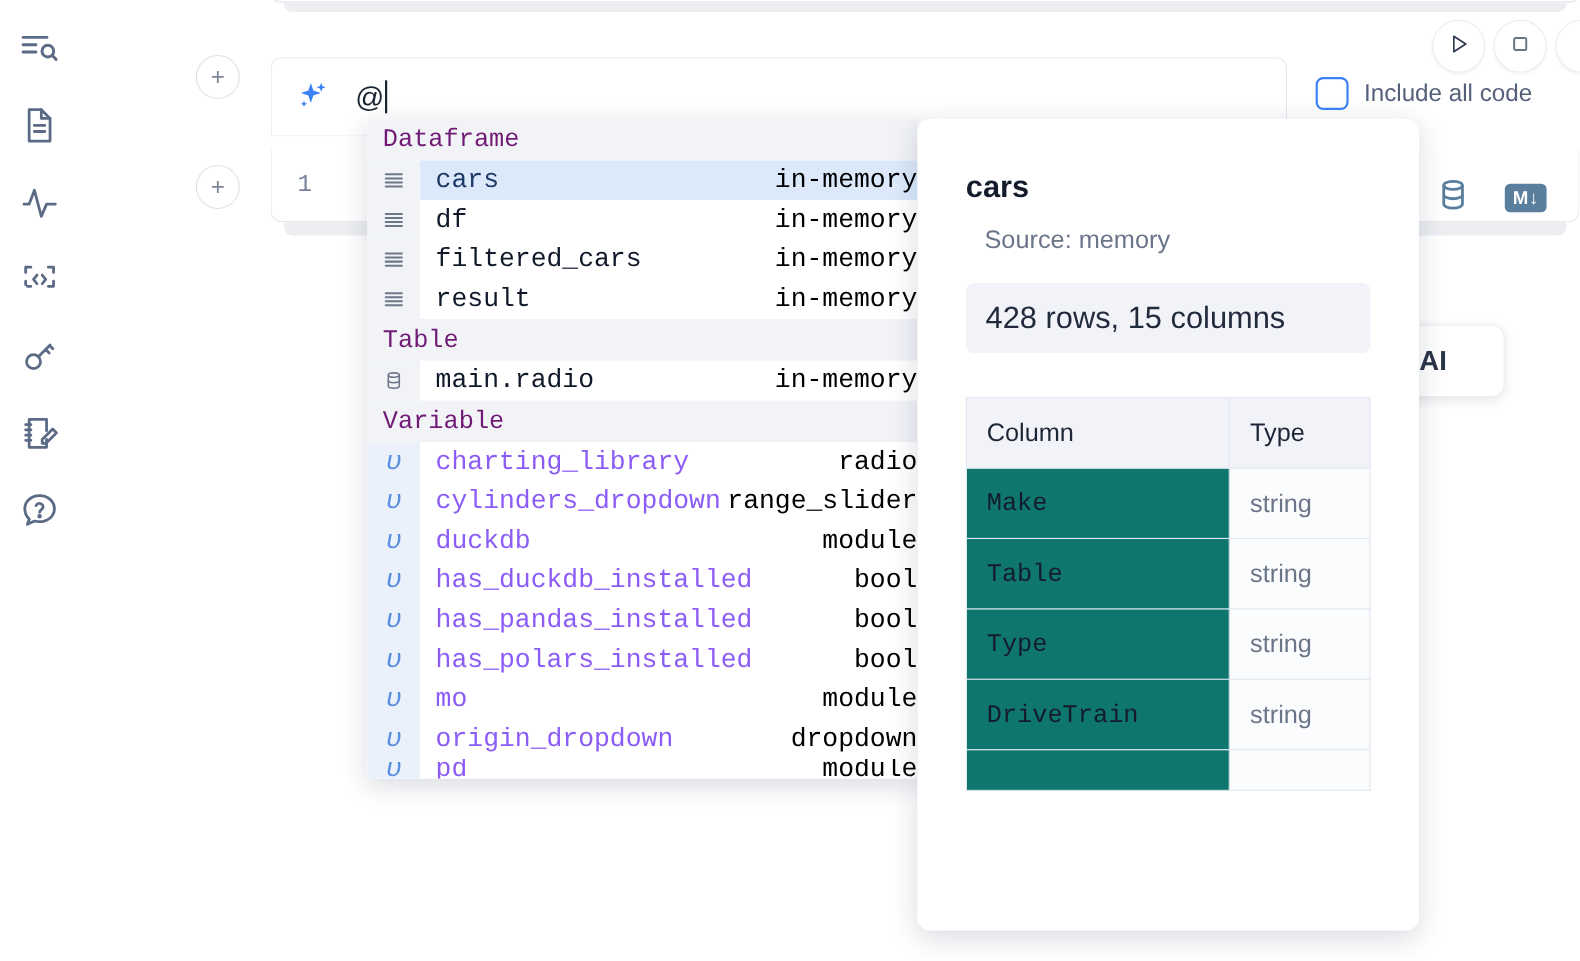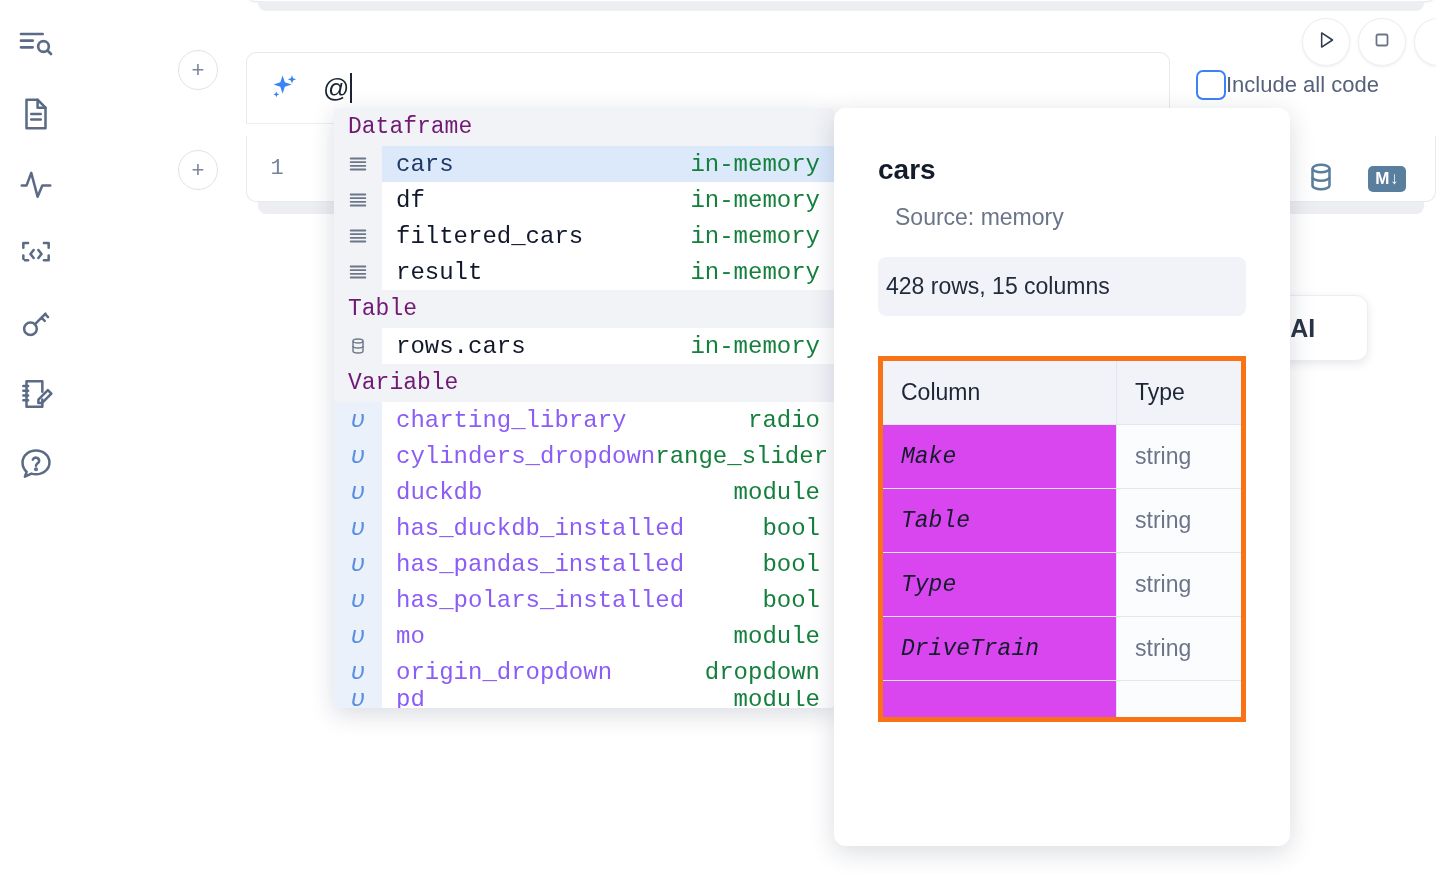--- a/index.html
+++ b/index.html
@@ -71,21 +71,21 @@
     font-family: "Liberation Sans", sans-serif;
     position: relative;
   }
   .caret {
     display: inline-block; width: 2px; height: 30px;
     background: #1b2434; vertical-align: -6px; margin-left: 1px;
   }
 
   .include-row {
     position: absolute; left: 1196px; top: 70px;
-    display: flex; align-items: center; 
+    display: flex; align-items: center; gap: 14px;
   }
   .checkbox {
     width: 30px; height: 30px; border-radius: 7px;
     border: 2px solid #3b82f6; background: #fff;
   }
   .include-label { font-size: 22px; color: #55617a; }
 
   
   .code-cell {
     position: absolute; left: 246px; top: 136px; width: 1190px; height: 66px;
@@ -144,53 +144,52 @@
     background: #f1f3f7; color: #6d7789;
   }
   .ac-body {
     flex: 1; display: flex; align-items: center; justify-content: space-between;
     height: 36px; padding: 0 0 0 14px; background: #fff;
     overflow: hidden; white-space: nowrap;
   }
   .ac-row.selected .ac-body { background: #dbe9fb; }
   .ac-row.selected .ac-name { color: #1f3a66; }
   .ac-name { color: #11182a; }
-  .ac-type { color: #15803d; padding-right: 14px; }
+  .ac-type { color: #000000; }
   .ac-row.var .ac-gutter { background: #eaf1fb; color: #5a8fe0; font-style: italic; font-size: 24px; }
   .ac-row.var .ac-name { color: #8b5cf6; }
   .ac-cut { height: 18px; overflow: hidden; }
 
   
   .detail {
     position: absolute; left: 834px; top: 108px; width: 456px; height: 738px;
     background: #ffffff; border-radius: 12px;
     box-shadow: 0 6px 26px rgba(20,30,60,.16);
     overflow: hidden;
   }
   .detail-inner { padding: 46px 44px 0 44px; }
   .detail-title { font-size: 28px; font-weight: 700; color: #141c2c; }
   .detail-source { font-size: 23px; color: #6b7589; margin-top: 18px; margin-left: 17px; }
   .detail-shape {
     margin-top: 26px; background: #f1f3f8; border-radius: 8px;
-    font-size: 23px; color: #222b3c; padding: 16px 8px;
+    font-size: 28px; color: #222b3c; padding: 16px 18px;
   }
   .detail-table {
     margin-top: 40px; width: 368px;
     border-collapse: collapse;
-    border: 5px solid #f97316;
+    border: 1px solid #f97316;
   }
   .detail-table th, .detail-table td {
     border: 1px solid #e2e7ef; text-align: left;
     padding: 18px 18px; font-size: 23px;
   }
   .detail-table th { background: #f1f3f8; color: #1d2636; font-weight: 400; }
   .detail-table td.col-name {
     font-family: "Liberation Mono", monospace; color: #141c2c;
-    background: #d946ef;
-    font-style: italic;
+    background: #0f766e;
   }
   .detail-table td.col-type { color: #6b7589; background: #fbfcfd; }
 </style>
 </head>
 <body>
 
 <div class="root">
 
   <div class="rail">
     <div class="rail-btn">
@@ -370,21 +369,21 @@
       <div class="ac-section">Table</div>
       <div class="ac-row">
         <span class="ac-gutter">
           <svg width="20" height="20" viewBox="0 0 24 24" fill="none" stroke="currentColor" stroke-width="1.7">
             <ellipse cx="12" cy="6" rx="6" ry="2.4"></ellipse>
             <path d="M6 6v12c0 1.3 2.7 2.4 6 2.4s6-1.1 6-2.4V6"></path>
             <path d="M6 12c0 1.3 2.7 2.4 6 2.4s6-1.1 6-2.4"></path>
           </svg>
         </span>
         <span class="ac-body">
-          <span class="ac-name">rows.cars</span>
+          <span class="ac-name">main.radio</span>
           <span class="ac-type">in-memory</span>
         </span>
       </div>
       <div class="ac-section">Variable</div>
       <div class="ac-row var">
         <span class="ac-gutter">υ</span>
         <span class="ac-body">
           <span class="ac-name">charting_library</span>
           <span class="ac-type">radio</span>
         </span>

